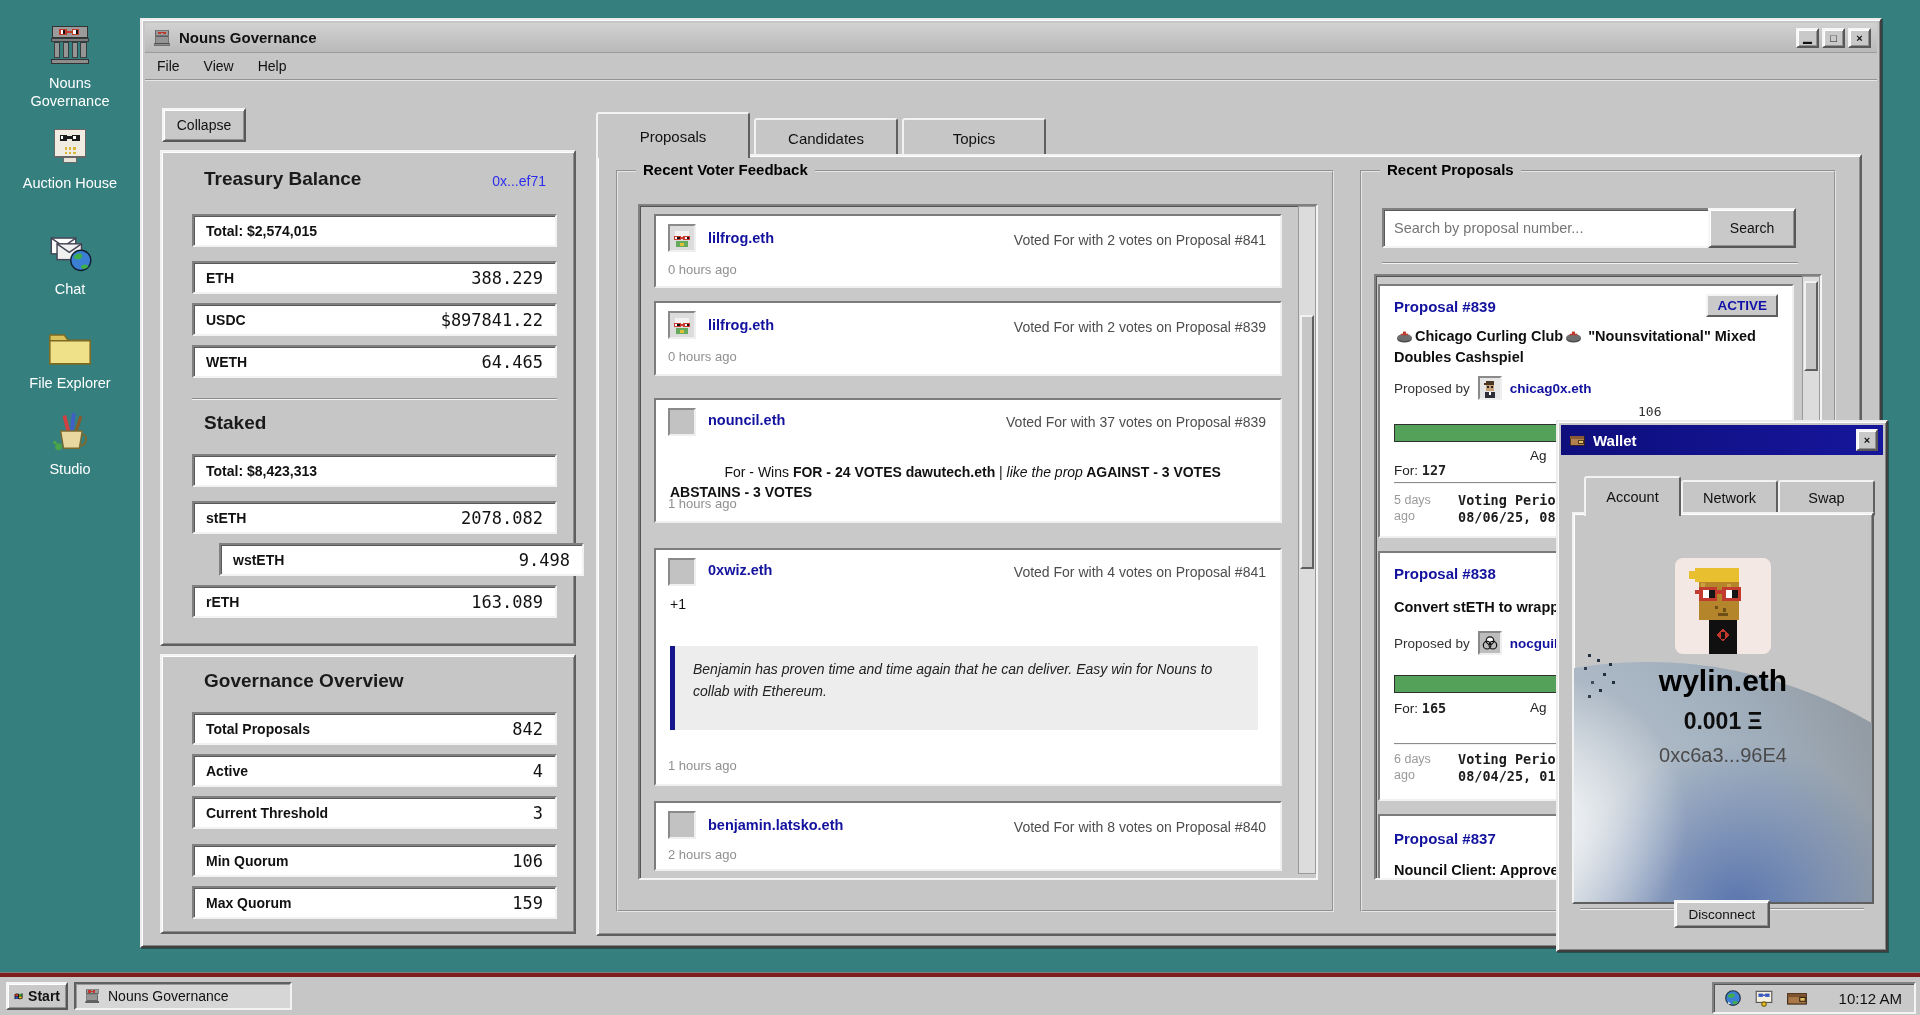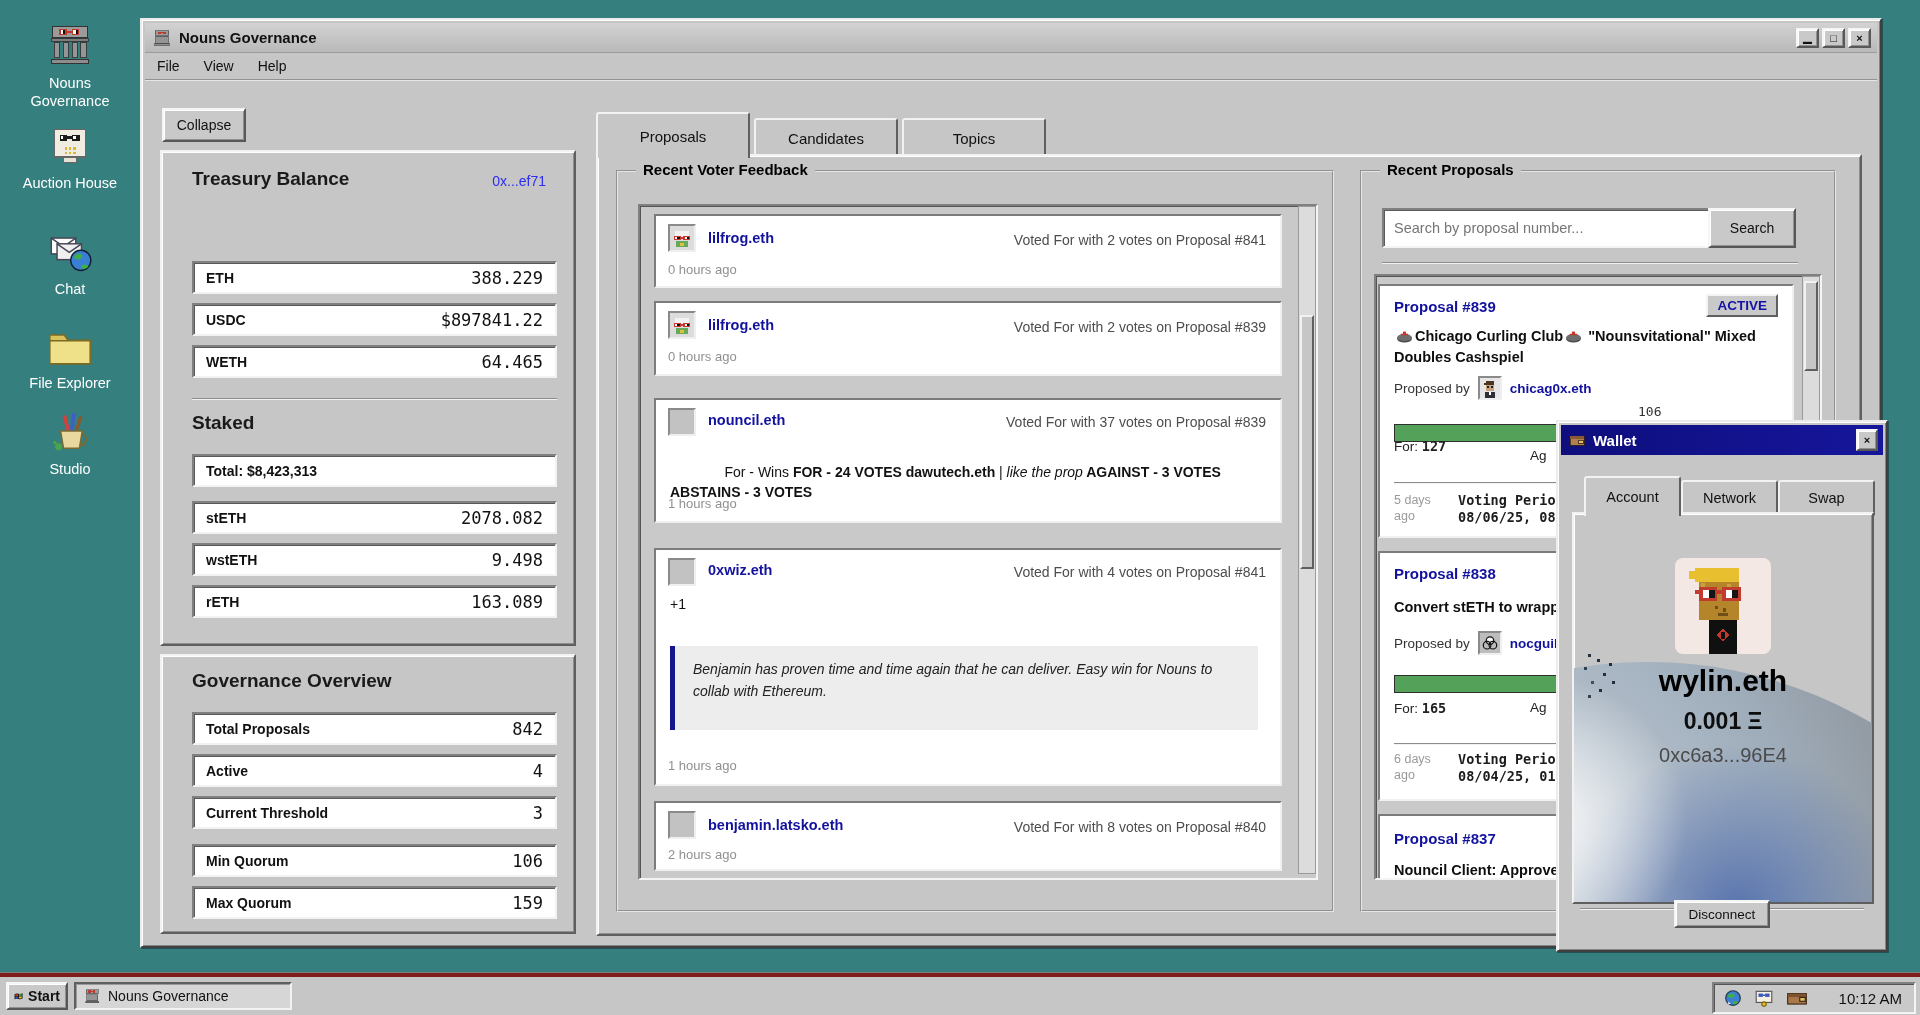--- a/index.html
+++ b/index.html
@@ -15,21 +15,21 @@
   .tfield{background:#fff;border:2px solid;border-color:#808080 #f4f4f4 #f4f4f4 #808080;
           box-shadow:inset 1px 1px 0 #5a5a5a;}
   .etched{border:2px groove #e6e6e6;}
   .btn{background:#c9c9c9;border:2px solid;border-color:#f6f6f6 #585858 #585858 #f6f6f6;
        box-shadow:inset 1px 1px 0 #fff, inset -1px -1px 0 #909090;
        display:flex;align-items:center;justify-content:center;cursor:pointer;
        font-size:14px;color:#111;}
   .grouplabel{position:absolute;top:-11px;left:18px;background:#c6c6c6;padding:0 7px;
               font-weight:bold;font-size:15px;color:#000;white-space:nowrap;}
   .link{color:#12129e;font-weight:bold;text-decoration:none;cursor:pointer;}
-  .title19{font-size:19px;font-weight:bold;color:#1a1a1a;}
+  .title19{font-size:19px;font-weight:bold;color:#1a1a1a;margin-left:12px;}
   .field{position:absolute;display:flex;align-items:center;justify-content:space-between;
          padding:0 12px;box-sizing:border-box;height:33px;width:365px;left:30px;
          background:#fff;border:2px solid;border-color:#808080 #f2f2f2 #f2f2f2 #808080;
          box-shadow:inset 1px 1px 0 #5a5a5a;}
   .field .flabel{font-weight:bold;font-size:14px;}
   .field .fval{font-size:17px;}
   .divider{position:absolute;height:0;border-top:1px solid #8c8c8c;border-bottom:1px solid #f2f2f2;}
   
   .win{position:absolute;background:#c6c6c6;border:2px solid;border-color:#ececec #3f3f3f #3f3f3f #ececec;
        box-shadow:inset 1px 1px 0 #fff, inset -1px -1px 0 #848484, 1px 1px 0 rgba(0,0,0,.35);}
@@ -202,20 +202,23 @@
       <span>View</span>
       <span>Help</span>
     </div>
 
     <button class="btn abs" style="left:20px;top:88px;width:84px;height:34px;">Collapse</button>
 
     <div class="outset abs" style="left:18px;top:130px;width:412px;height:492px;">
       <span class="title19 abs" style="left:30px;top:16px;">Treasury Balance</span>
       <a class="abs" style="right:28px;top:21px;font-size:14px;color:#2d2df0;cursor:pointer;">0x...ef71</a>
 
+      <div class="field" style="top:62px;">
+        <span class="flabel">Total: $2,574,015</span>
+      </div>
       <div class="field" style="top:109px;">
         <span class="flabel">ETH</span>
         <span class="fval mono">388.229</span>
       </div>
       <div class="field" style="top:151px;">
         <span class="flabel">USDC</span>
         <span class="fval mono">$897841.22</span>
       </div>
       <div class="field" style="top:193px;">
         <span class="flabel">WETH</span>
@@ -226,21 +229,21 @@
 
       <span class="title19 abs" style="left:30px;top:260px;">Staked</span>
 
       <div class="field" style="top:302px;">
         <span class="flabel">Total: $8,423,313</span>
       </div>
       <div class="field" style="top:349px;">
         <span class="flabel">stETH</span>
         <span class="fval mono">2078.082</span>
       </div>
-      <div class="field" style="top:391px;">
+      <div class="field" style="top:391px;margin-left:27px;">
         <span class="flabel">wstETH</span>
         <span class="fval mono">9.498</span>
       </div>
       <div class="field" style="top:433px;">
         <span class="flabel">rETH</span>
         <span class="fval mono">163.089</span>
       </div>
     </div>
 
     <div class="outset abs" style="left:18px;top:634px;width:412px;height:276px;">
@@ -391,21 +394,21 @@
                   <rect x="4.5" y="12.5" width="9" height="5.5" fill="#2e2e38"></rect>
                     <rect x="8" y="12.5" width="2" height="2.4" fill="#fff"></rect>
                 </svg>
               </span>
               <a class="link" style="font-size:13.5px;">chicag0x.eth</a>
             </div>
             <span class="abs mono" style="left:258px;top:118px;font-size:13px;color:#333;">106</span>
             <div class="bar" style="top:138px;">
               <div class="tick" style="left:66%;"></div>
             </div>
-            <span class="forrow" style="top:152px;text-align:center;">
+            <span class="forrow" style="top:176px;text-align:center;">
               <span>For:</span> <b class="mono">127</b>
             </span>
             <span class="forrow" style="left:150px;top:162px;">Ag</span>
             <div class="divider" style="left:14px;top:196px;width:388px;"></div>
             <span class="ago" style="top:206px;">5 days ago</span>
             <div class="period mono" style="top:206px;">
               <div>Voting Period:</div>
               <div>08/06/25, 08:28</div>
             </div>
           </div>

